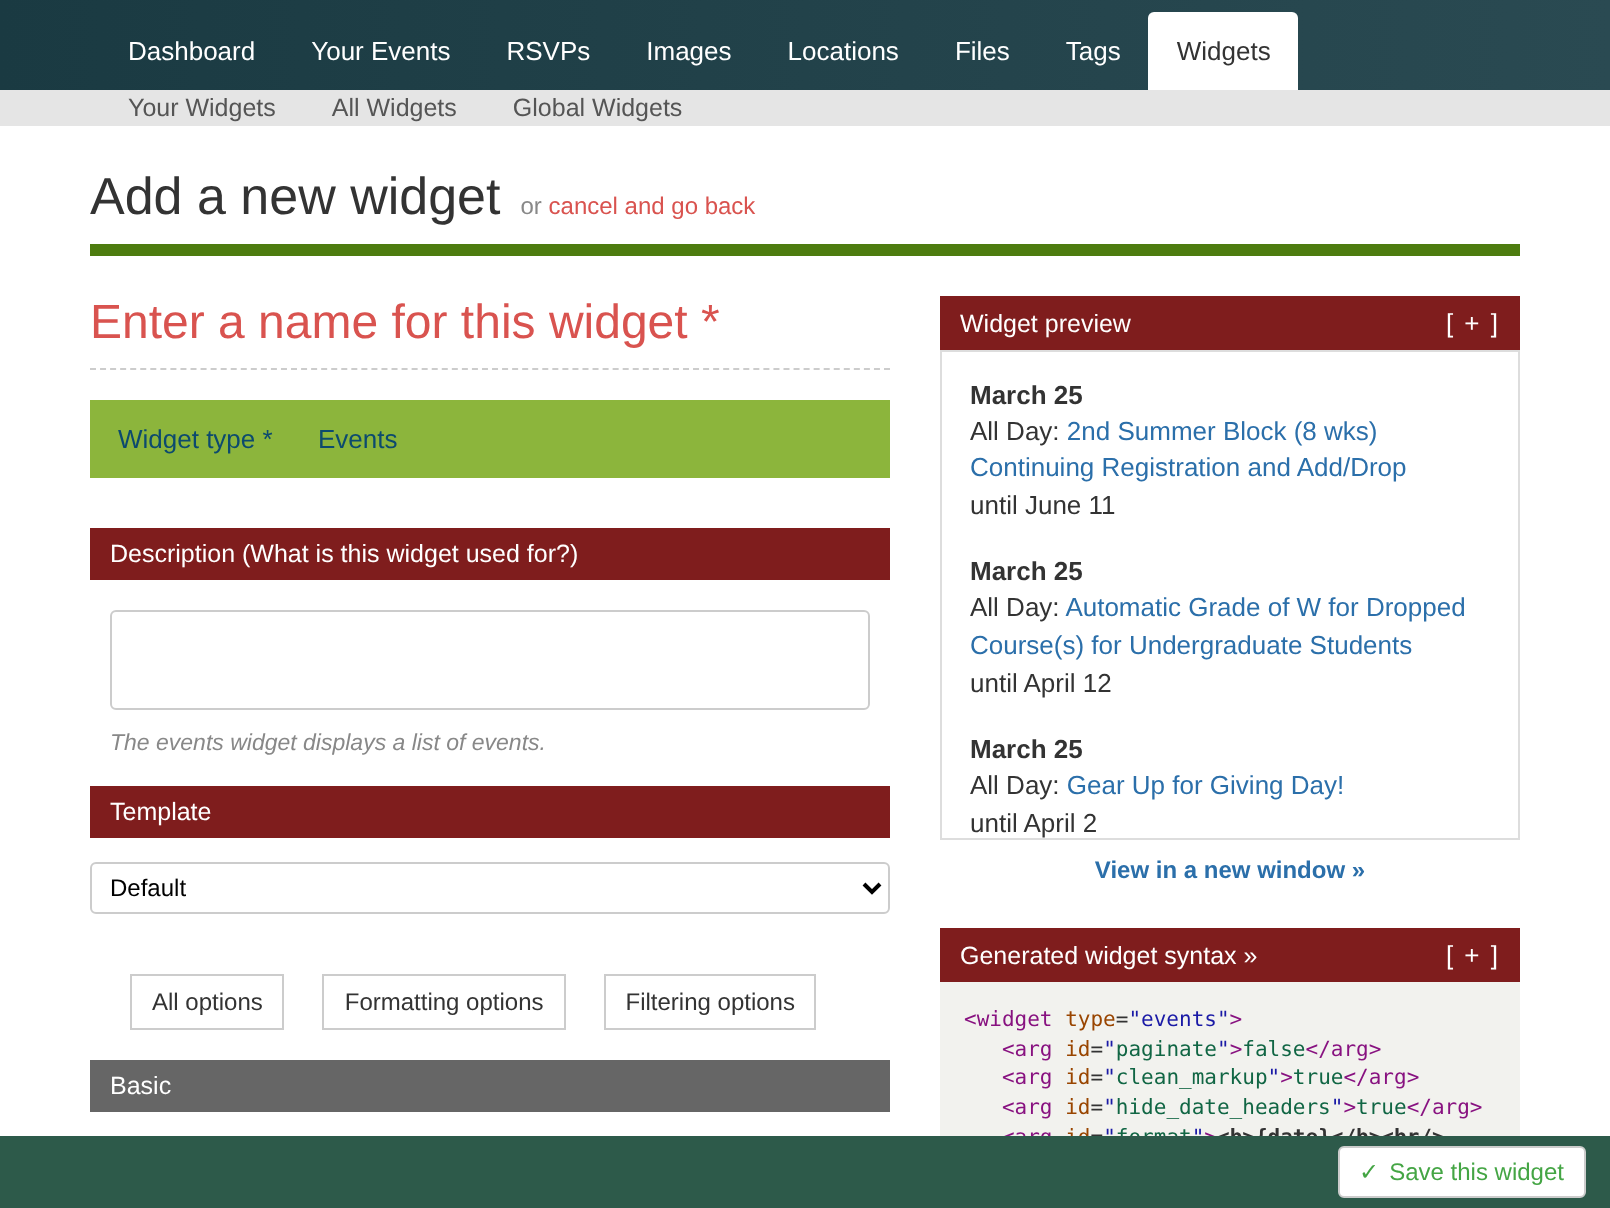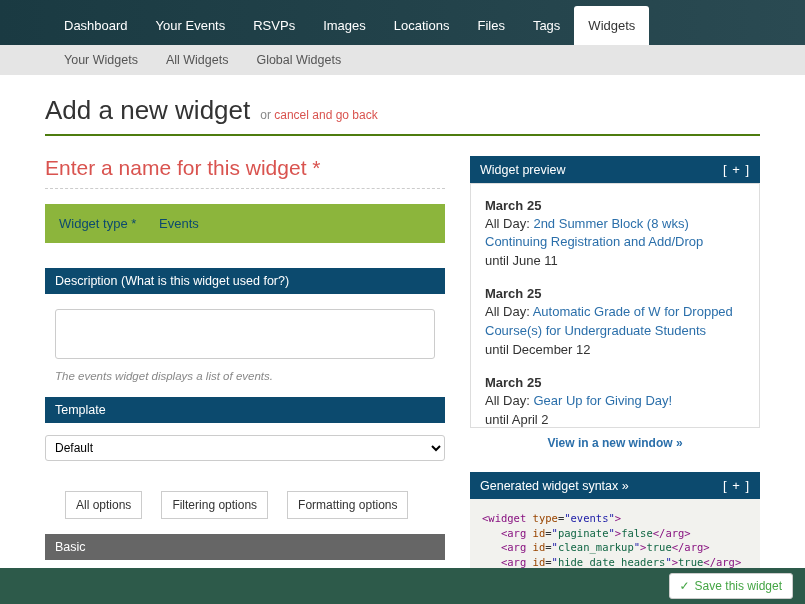--- a/index.html
+++ b/index.html
@@ -1,35 +1,35 @@
 <!DOCTYPE html>
 <html><head>
 <meta charset="utf-8">
 <style>
 * { box-sizing: border-box; margin: 0; padding: 0; }
 body { font-family: -apple-system, BlinkMacSystemFont, "Segoe UI", Arial, sans-serif; font-size: 13px; color: #333; background: #fff; width: 805px; }
 .top-nav { background: linear-gradient(to right, #1a3a42, #2a4a52); height: 45px; display: flex; align-items: flex-end; padding-left: 50px; }
 .top-nav-item { color: #fff; padding: 12px 14px; font-size: 13px; cursor: pointer; }
 .top-nav-item.active { background: #fff; color: #333; border-radius: 3px 3px 0 0; }
-.sub-nav { background: #e5e5e5; height: 30px; display: flex; align-items: center; padding-left: 50px; }
+.sub-nav { background: #e5e5e5; height: 18px; display: flex; align-items: center; padding-left: 50px; }
 .sub-nav-item { color: #555; padding: 0 14px; font-size: 12.5px; cursor: pointer; }
 .page-body { padding: 20px 45px 0 45px; }
-.title-row { display: flex; align-items: baseline; justify-content: space-between; border-bottom: 2px solid #4d7c0f; padding-bottom: 8px; margin-bottom: 20px; }
+.title-row { display: flex; align-items: baseline; justify-content: space-between; border-bottom: 6px solid #4d7c0f; padding-bottom: 8px; margin-bottom: 20px; }
 .title-left { display: flex; align-items: baseline; gap: 10px; }
 .page-title { font-size: 26px; font-weight: 400; color: #333; }
 .cancel-text { font-size: 12px; color: #888; }
 .cancel-link { color: #d9534f; cursor: pointer; }
 .required-note { font-size: 11px; color: #888; }
 .two-col { display: flex; gap: 25px; }
 .left-col { width: 400px; flex-shrink: 0; }
 .right-col { flex: 1; min-width: 0; }
-.widget-name { color: #d9534f; font-size: 21px; font-weight: 400; padding-bottom: 8px; border-bottom: 1px dashed #ccc; margin-bottom: 15px; cursor: text; }
+.widget-name { color: #d9534f; font-size: 24px; font-weight: 400; padding-bottom: 8px; border-bottom: 1px dashed #ccc; margin-bottom: 15px; cursor: text; }
 .green-bar { background: #8cb53c; color: #0c4a6e; padding: 12px 14px; display: flex; font-size: 13px; margin-bottom: 25px; }
 .green-label { width: 100px; }
-.gray-header { background: #0c4a6e; color: #fff; padding: 6px 10px; font-size: 12.5px; display: flex; justify-content: space-between; align-items: center; }
+.gray-header { background: #7f1d1d; color: #fff; padding: 6px 10px; font-size: 12.5px; display: flex; justify-content: space-between; align-items: center; }
 .desc-box { padding: 15px 10px; }
 .desc-textarea { width: 100%; height: 50px; border: 1px solid #ccc; border-radius: 3px; padding: 5px; resize: none; }
 .helper-text { font-style: italic; color: #888; font-size: 11.5px; margin-top: 8px; }
 .template-select { width: 100%; height: 26px; border: 1px solid #ccc; border-radius: 3px; padding: 2px 5px; font-size: 12px; margin: 12px 0; background: #fff; }
 .option-tabs { display: flex; margin-top: 18px; }
 .option-tab { border: 1px solid #ccc; padding: 6px 10px; font-size: 12px; cursor: pointer; margin-right: -1px; background: #fff; margin-left: 20px; }
 .basic-header { background: #666; color: #fff; padding: 6px 10px; font-size: 12.5px; margin-top: 15px; }
 .form-rows { padding: 10px 0; }
 .form-row { display: flex; align-items: center; padding: 7px 10px; font-size: 12.5px; color: #555; }
 .form-row-label { flex: 1; }
@@ -98,22 +98,22 @@
         <div class="helper-text">The events widget displays a list of events.</div>
       </div>
 
       <div class="gray-header">Template</div>
       <select class="template-select">
         <option>Default</option>
       </select>
 
       <div class="option-tabs">
         <div class="option-tab">All options</div>
+        <div class="option-tab">Formatting options</div>
         <div class="option-tab">Filtering options</div>
-        <div class="option-tab">Formatting options</div>
       </div>
 
       <div class="basic-header">Basic</div>
       <div class="form-rows">
         <div class="form-row">
           <span class="form-row-label">Display the header</span>
           <input type="text" class="text-input-md" style="">
           <select class="select-sm">
             <option>h3</option>
           </select>
@@ -129,21 +129,21 @@
       </div>
       <div class="preview-box">
         <div class="event-item">
           <div class="event-date">March 25</div>
           <div class="event-line"><span>All Day: </span><span class="event-link">2nd Summer Block (8 wks) Continuing Registration and Add/Drop</span></div>
           <div class="event-until">until June 11</div>
         </div>
         <div class="event-item">
           <div class="event-date">March 25</div>
           <div class="event-line"><span>All Day: </span><span class="event-link">Automatic Grade of W for Dropped Course(s) for Undergraduate Students</span></div>
-          <div class="event-until">until December 12</div>
+          <div class="event-until">until April 12</div>
         </div>
         <div class="event-item">
           <div class="event-date">March 25</div>
           <div class="event-line"><span>All Day: </span><span class="event-link">Gear Up for Giving Day!</span></div>
           <div class="event-until">until April 2</div>
         </div>
 
       </div>
       <div class="view-new-window">View in a new window »</div>
 

